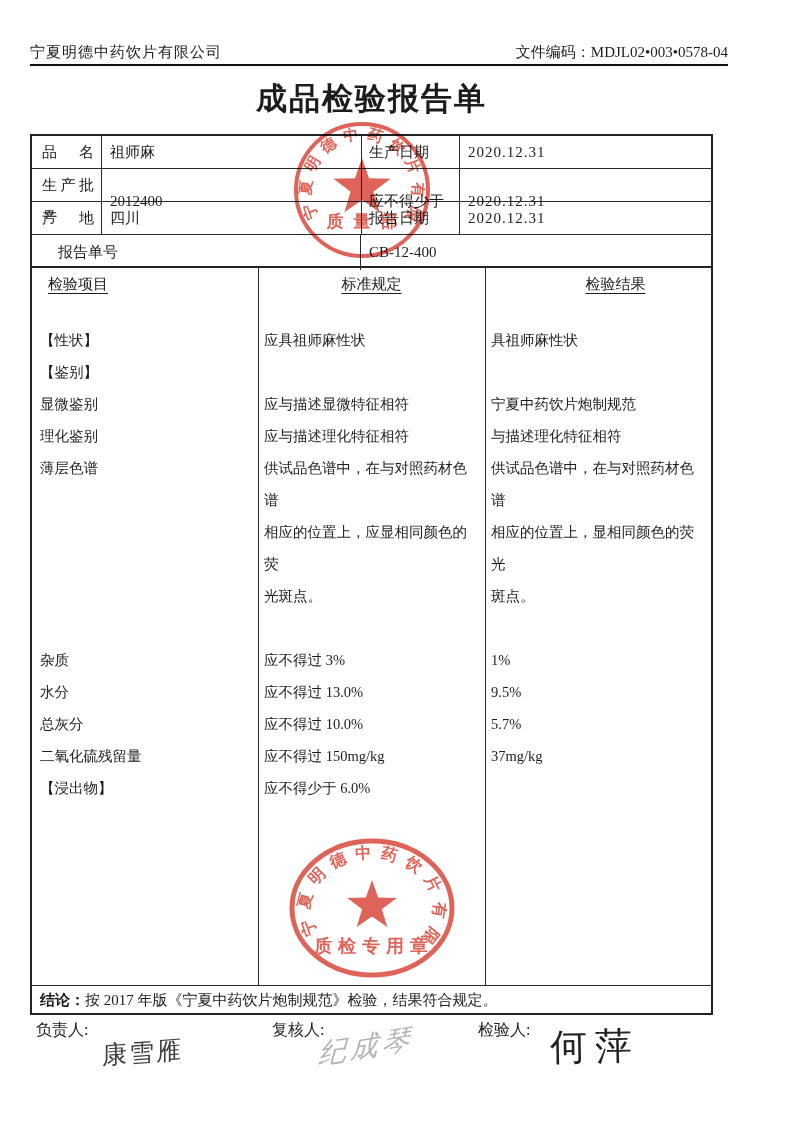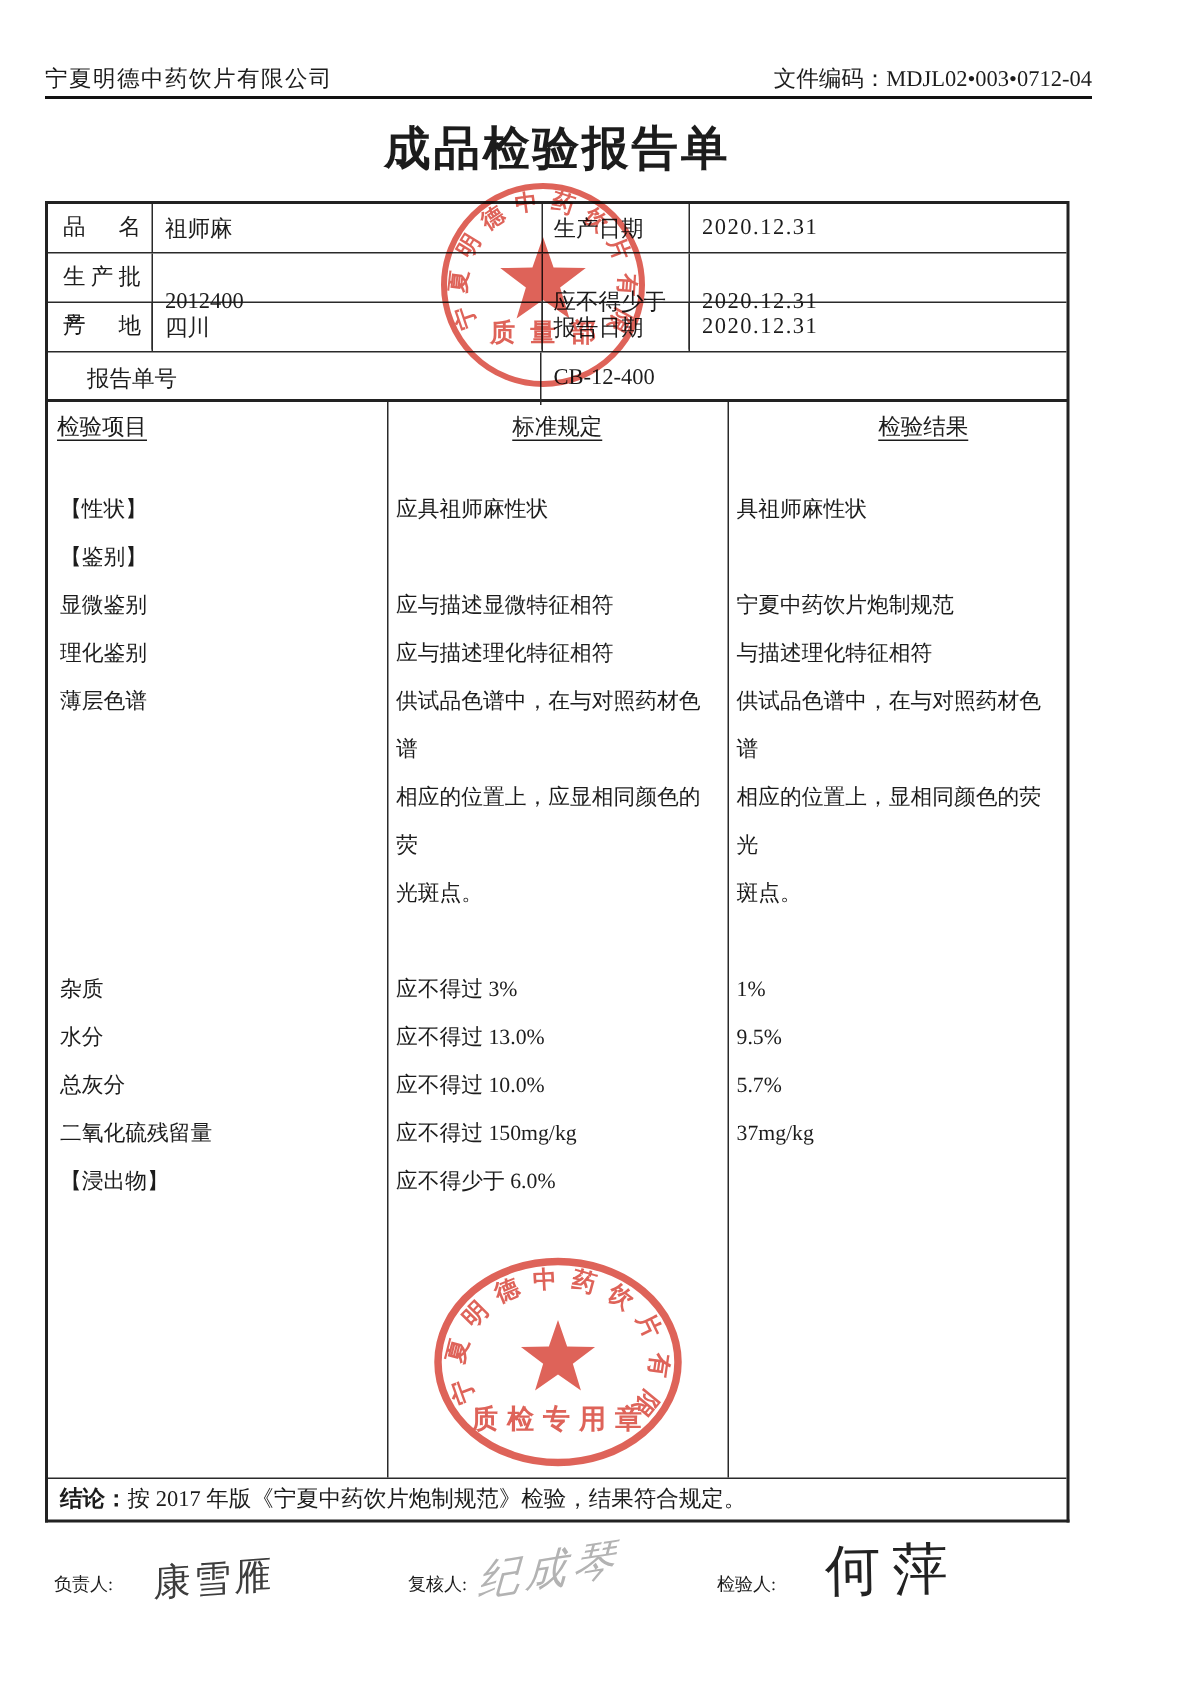--- a/index.html
+++ b/index.html
@@ -27,54 +27,54 @@
   .cell-label2 { border-left:1px solid #2a2a2a; border-right:1px solid #2a2a2a; padding-left:7px; }
   .cell-repno { padding-left:26px; border-right:1px solid #2a2a2a; }
   .cell-value2 { letter-spacing:1px; }
   
   .main-table { position:absolute; left:30px; top:268px; width:683px; height:747px;
                 border:2px solid #222; border-top:none; }
   .vdiv { position:absolute; top:0; width:1px; height:717px; background:#2a2a2a; }
   .vdiv-1 { left:226px; } .vdiv-2 { left:453px; }
   .col-head { position:absolute; top:7px; font-size:15px; }
   .col-head span { text-decoration:underline; text-underline-offset:4px; }
-  .head-item { left:6px; }
+  .head-item { left:16px; }
   .head-std { left:226px; width:227px; text-align:center; }
   .head-res { left:453px; width:261px; text-align:center; }
   .rows-wrap { position:absolute; left:0; top:56px; width:100%; }
   .trow { display:grid; grid-template-columns:226px 227px auto; }
   .trow .c { font-size:14.5px; line-height:32px; white-space:pre-line; min-height:32px; }
   .c-item { padding-left:8px; }
   .c-std, .c-res { padding-left:6px; padding-right:8px; }
   .concl-rule { position:absolute; left:0; top:717px; width:100%; height:1px; background:#2a2a2a; }
   .conclusion { position:absolute; left:8px; top:721px; font-size:15px; line-height:22px; }
   .conclusion b { font-weight:bold; }
   
-  .sign-label { position:absolute; top:1020px; font-size:12px;margin-top:28px; }
+  .sign-label { position:absolute; top:1020px; font-size:16px; }
   .lbl-resp { left:36px; } .lbl-rev { left:272px; } .lbl-insp { left:478px; }
   .sig { position:absolute; font-family:"Liberation Serif",serif; }
   .sig-resp { left:102px; top:1036px; font-size:25px; color:#3d3d3d;
               transform:rotate(-4deg) skewX(-4deg); letter-spacing:2px; }
   .sig-rev { left:318px; top:1028px; font-size:28px; color:#b3b3b3; font-style:italic;
              transform:rotate(-9deg) skewX(-12deg); letter-spacing:4px; }
   .sig-insp { left:550px; top:1022px; font-size:37px; color:#222; letter-spacing:8px;
               transform:rotate(-1deg); }
   
   .stamp { position:absolute; mix-blend-mode:multiply; opacity:0.85; }
   .stamp-top { left:282px; top:110px; }
   .stamp-bottom { left:277px; top:828px; }
   .stamp text { font-family:"Liberation Serif",serif; font-weight:bold; }
 </style>
 </head>
 <body>
 
 <div class="page">
 
   <div class="company">宁夏明德中药饮片有限公司</div>
-  <div class="doc-code">文件编码：MDJL02•003•0712-04</div>
+  <div class="doc-code">文件编码：MDJL02•003•0578-04</div>
   <div class="header-rule"></div>
   <div class="title">成品检验报告单</div>
 
   <div class="info-table">
     <div class="info-row">
       <div class="cell-label">品　名</div>
       <div class="cell">祖师麻</div>
       <div class="cell cell-label2">生产日期</div>
       <div class="cell cell-value2">2020.12.31</div>
     </div>

